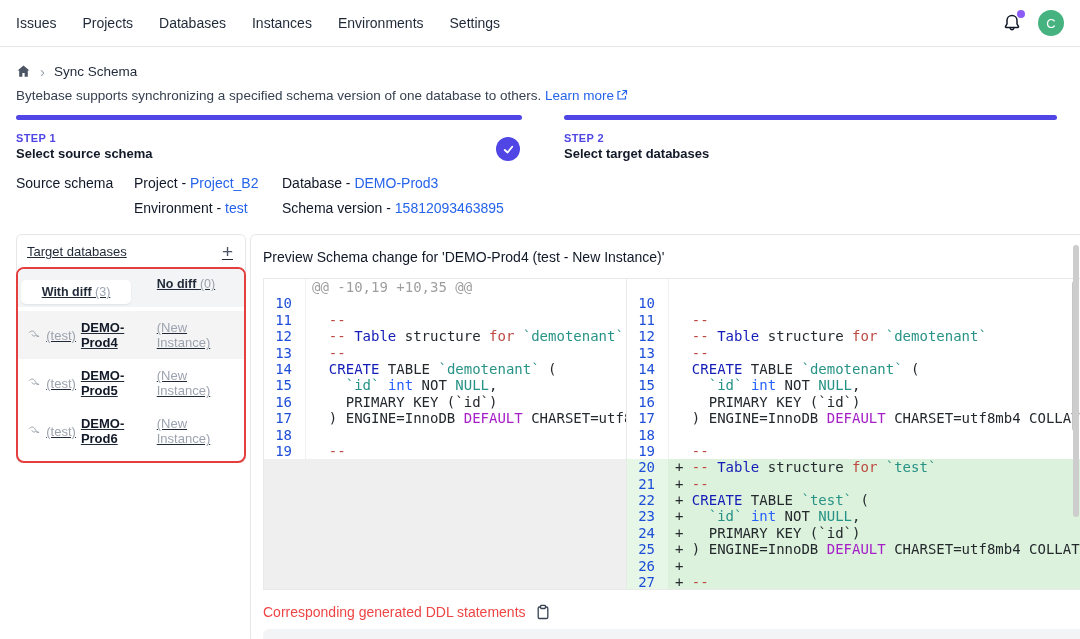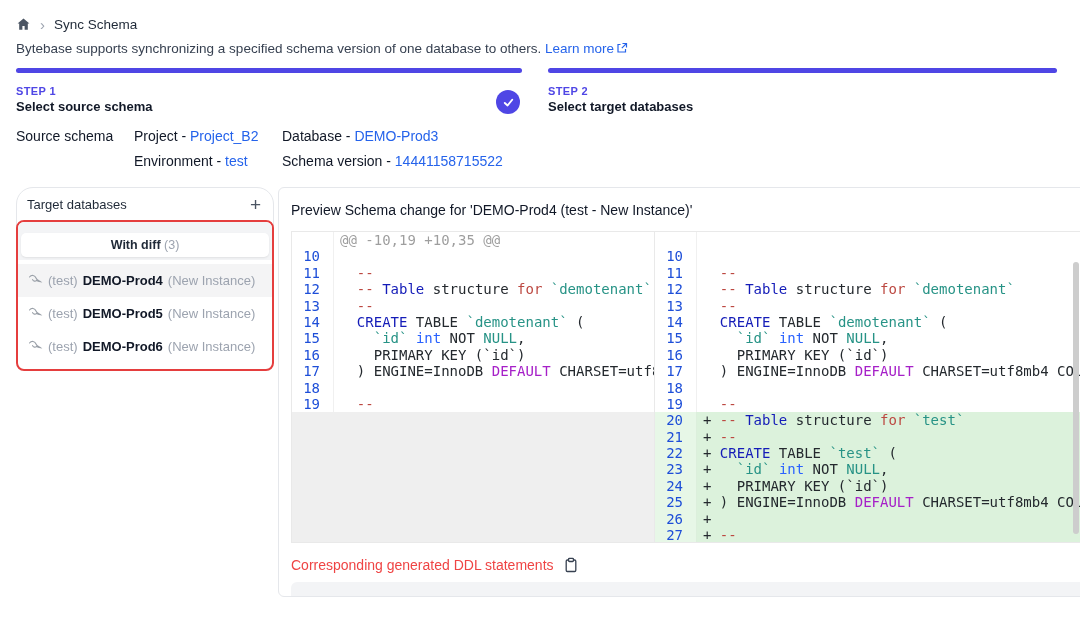--- a/index.html
+++ b/index.html
@@ -22,38 +22,38 @@
   .crumb-sep { color:#9ca3af; font-size:15px; line-height:1; }
   .crumb-page { font-size:13.5px; color:#1f2937; }
   .intro { margin:9px 16px 0; font-size:13.5px; color:#374151; }
   .intro a { color:#2563eb; text-decoration:none; }
   .ext-ic { vertical-align:-1px; margin-left:2px; }
 
   
   .steps { margin:12px 23px 0 16px; display:flex; gap:26px; }
   .step { position:relative; }
   .step-1 { width:506px; flex:none; }
-  .step-2 { flex:1; }
+  .step-2 { flex:1;margin-left:16px; }
   .step-bar { height:5px; border-radius:3px; background:#4f46e5; }
   .step-label { margin-top:12px; font-size:11px; font-weight:700; letter-spacing:.4px; color:#4f46e5; }
   .step-title { margin-top:2px; font-size:13px; font-weight:700; color:#111827; }
   .step-check { position:absolute; right:2px; top:22px; width:24px; height:24px; border-radius:50%;
     background:#4f46e5; display:flex; align-items:center; justify-content:center; }
 
   
   .source { margin:14px 16px 0; display:grid; grid-template-columns:118px 148px auto; row-gap:9px; font-size:14px; }
   .source .lbl { grid-column:1; color:#111827; }
   .sfield { color:#111827; }
   .sfield a { color:#2563eb; text-decoration:none; }
 
   
   .content { margin:18px 18px 0 16px; display:flex; gap:4px; align-items:flex-start; }
 
   
-  .lcard { width:258px; flex:none; background:#fff; border:1px solid #e5e7eb; border-radius:17px; }
+  .lcard { width:230px; flex:none; background:#fff; border:1px solid #e5e7eb; border-radius:6px;text-decoration:underline; }
   .lcard-head { padding:7px 10px 6px; display:flex; align-items:center; justify-content:space-between; }
   .lcard-title { font-size:13px; color:#1f2937; }
   .plus-btn { font-size:19px; font-weight:300; color:#4b5563; line-height:1; cursor:pointer; padding:0 2px; }
   .redbox { border:2.5px solid #e53e3e; border-radius:8px; margin:0 -1px -1px; overflow:hidden; background:#fff; }
   .tabbar { display:flex; background:#f3f4f6; padding:3px; }
   .tab { flex:1; text-align:center; font-size:12.5px; font-weight:600; color:#1f2937; padding:5px 0; border-radius:5px; cursor:pointer; }
   .tab .cnt { color:#9ca3af; font-weight:400; }
   .tab.active { background:#fff; box-shadow:0 1px 2px rgba(0,0,0,.08);margin-top:8px; }
   .dblist { padding:4px 0 6px; }
   .dbitem { display:flex; align-items:center; gap:5px; padding:9px 10px; font-size:13px; cursor:pointer; }
@@ -87,20 +87,40 @@
   
   .rcard-foot { padding:14px 12px 9px; display:flex; align-items:center; gap:9px; }
   .foot-title { font-size:14px; color:#ef4444; }
   .ddl-strip { margin:0 22px 0 12px; height:14px; background:#f3f4f6; border-radius:6px 6px 0 0; }
 </style>
 </head>
 <body>
 
 <div class="page">
 
+  <div class="topnav">
+    <div class="navitems">
+      <span class="navitem">Issues</span>
+      <span class="navitem">Projects</span>
+      <span class="navitem">Databases</span>
+      <span class="navitem">Instances</span>
+      <span class="navitem">Environments</span>
+      <span class="navitem">Settings</span>
+    </div>
+    <div class="nav-right">
+      <span class="bell-wrap">
+        <svg width="20" height="20" viewBox="0 0 20 20">
+          <path d="M10 2.5c-2.9 0-5 2.2-5 5v3.4L3.6 13.3c-.3.5 0 1.2.7 1.2h11.4c.7 0 1-.7.7-1.2L15 10.9V7.5c0-2.8-2.1-5-5-5z" fill="none" stroke="#111827" stroke-width="1.5" stroke-linejoin="round"></path>
+          <path d="M8.3 15.5a1.8 1.8 0 0 0 3.4 0" fill="none" stroke="#111827" stroke-width="1.5" stroke-linecap="round"></path>
+        </svg>
+        <span class="bell-dot"></span>
+      </span>
+      <span class="avatar">C</span>
+    </div>
+  </div>
 
   <div class="crumb">
     <svg width="15" height="15" viewBox="0 0 16 16">
       <path d="M8 1.5 1.7 7h1.7v6.5h3.4V9.6h2.4v3.9h3.4V7h1.7L8 1.5z" fill="#4b5563"></path>
     </svg>
     <span class="crumb-sep">›</span>
     <span class="crumb-page">Sync Schema</span>
   </div>
 
   <div class="intro">
@@ -134,35 +154,38 @@
     <div class="sfield" style="grid-column:2;grid-row:1;">
       <span>Project - </span><a href="#">Project_B2</a>
     </div>
     <div class="sfield" style="grid-column:3;grid-row:1;">
       <span>Database - </span><a href="#">DEMO-Prod3</a>
     </div>
     <div class="sfield" style="grid-column:2;grid-row:2;">
       <span>Environment - </span><a href="#">test</a>
     </div>
     <div class="sfield" style="grid-column:3;grid-row:2;">
-      <span>Schema version - </span><a href="#">14441158715522</a>
+      <span>Schema version - </span><a href="#">15812093463895</a>
     </div>
   </div>
 
   <div class="content">
 
     <div class="lcard">
       <div class="lcard-head">
         <span class="lcard-title">Target databases</span>
         <span class="plus-btn">+</span>
       </div>
       <div class="redbox">
         <div class="tabbar">
           <div class="tab active">
             <span>With diff </span><span class="cnt">(3)</span>
+          </div>
+          <div class="tab">
+            <span>No diff </span><span class="cnt">(0)</span>
           </div>
         </div>
         <div class="dblist">
             <div class="dbitem selected">
               <svg width="15" height="15" viewBox="0 0 15 15">
                 <path d="M1.5 4 C3.5 1.5 7 2 8 5 C8.6 6.8 10.5 7.3 12.5 8.7 C11 8.6 9.6 8.4 8.6 7.4 C7.4 8.6 5.2 8.3 4.6 6.6" fill="none" stroke="#9aa0a8" stroke-width="1.1" stroke-linecap="round"></path>
               </svg>
               <span class="env">(test) </span>
               <span class="name">DEMO-Prod4</span>
               <span class="suffix"> (New Instance)</span>

